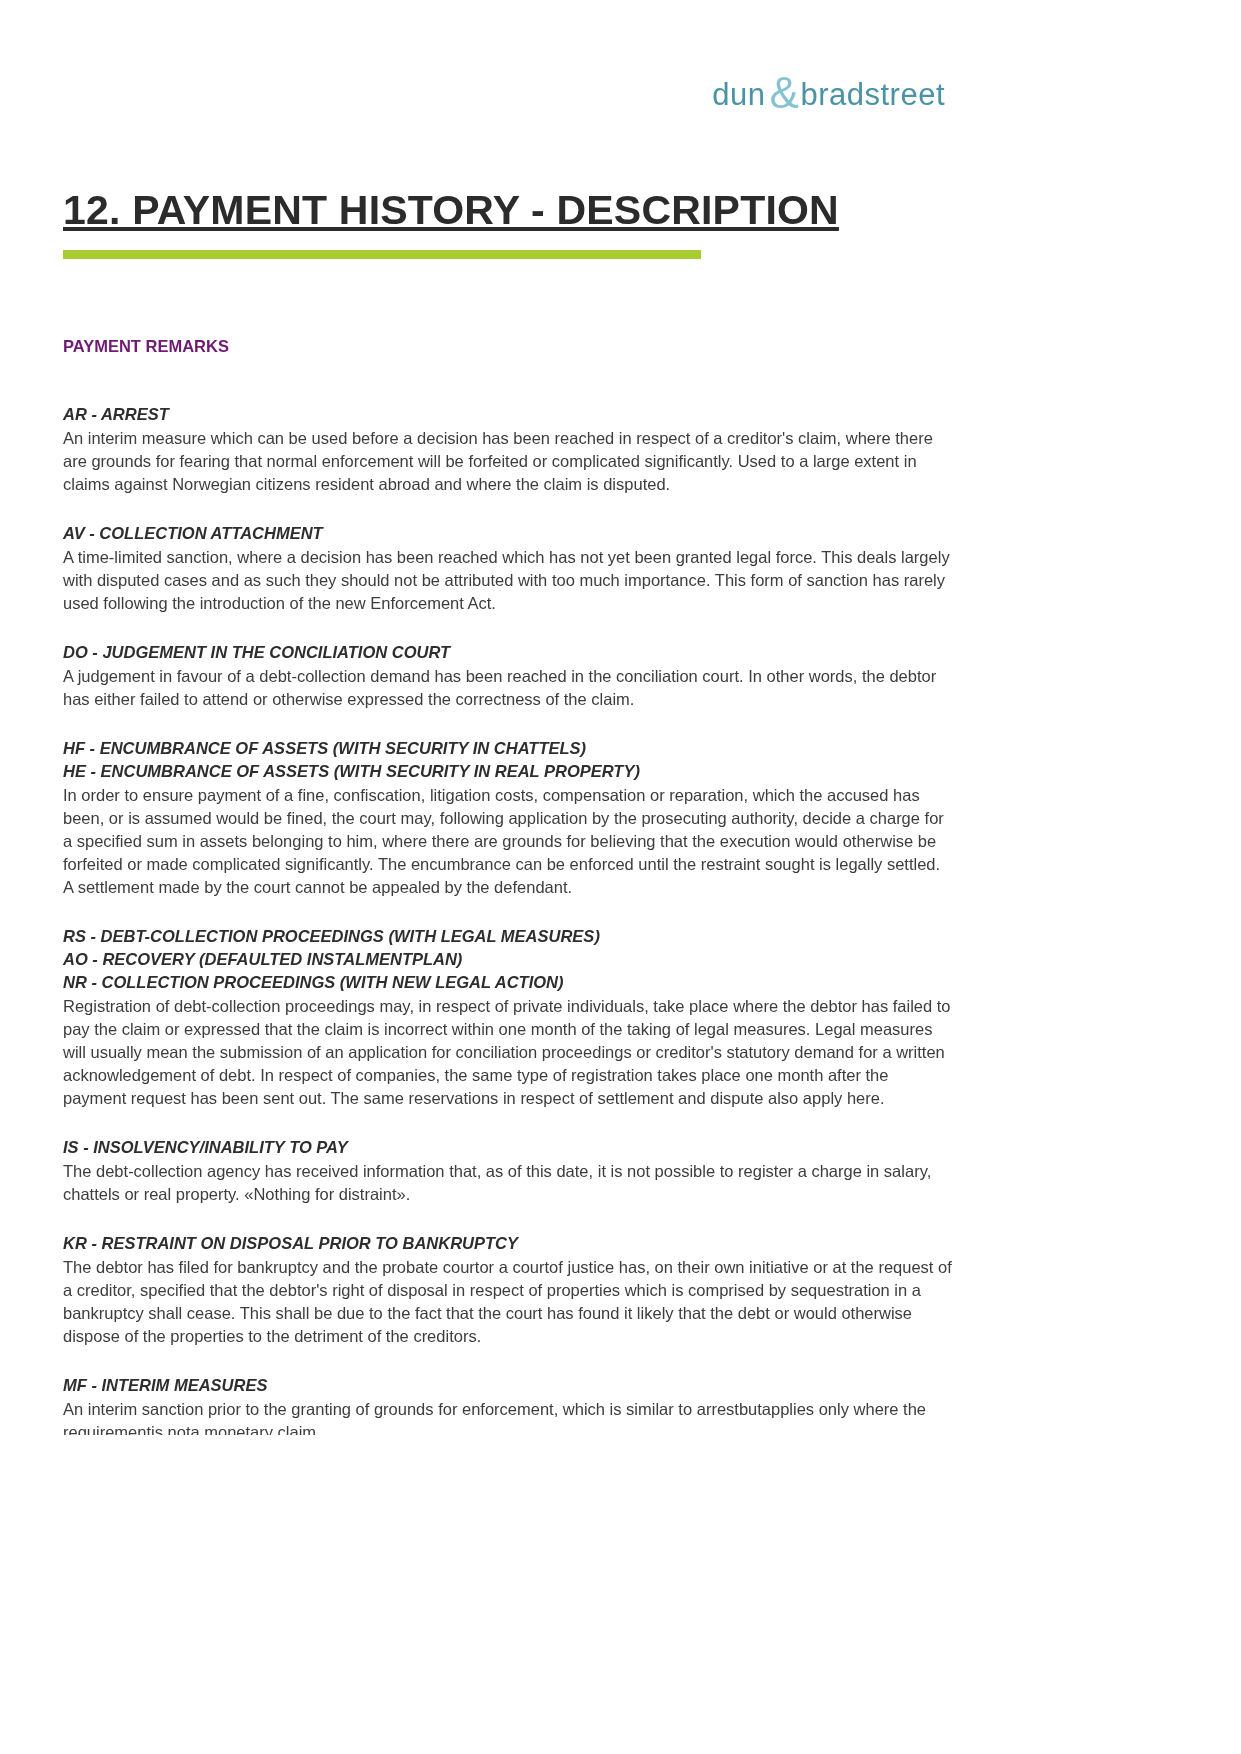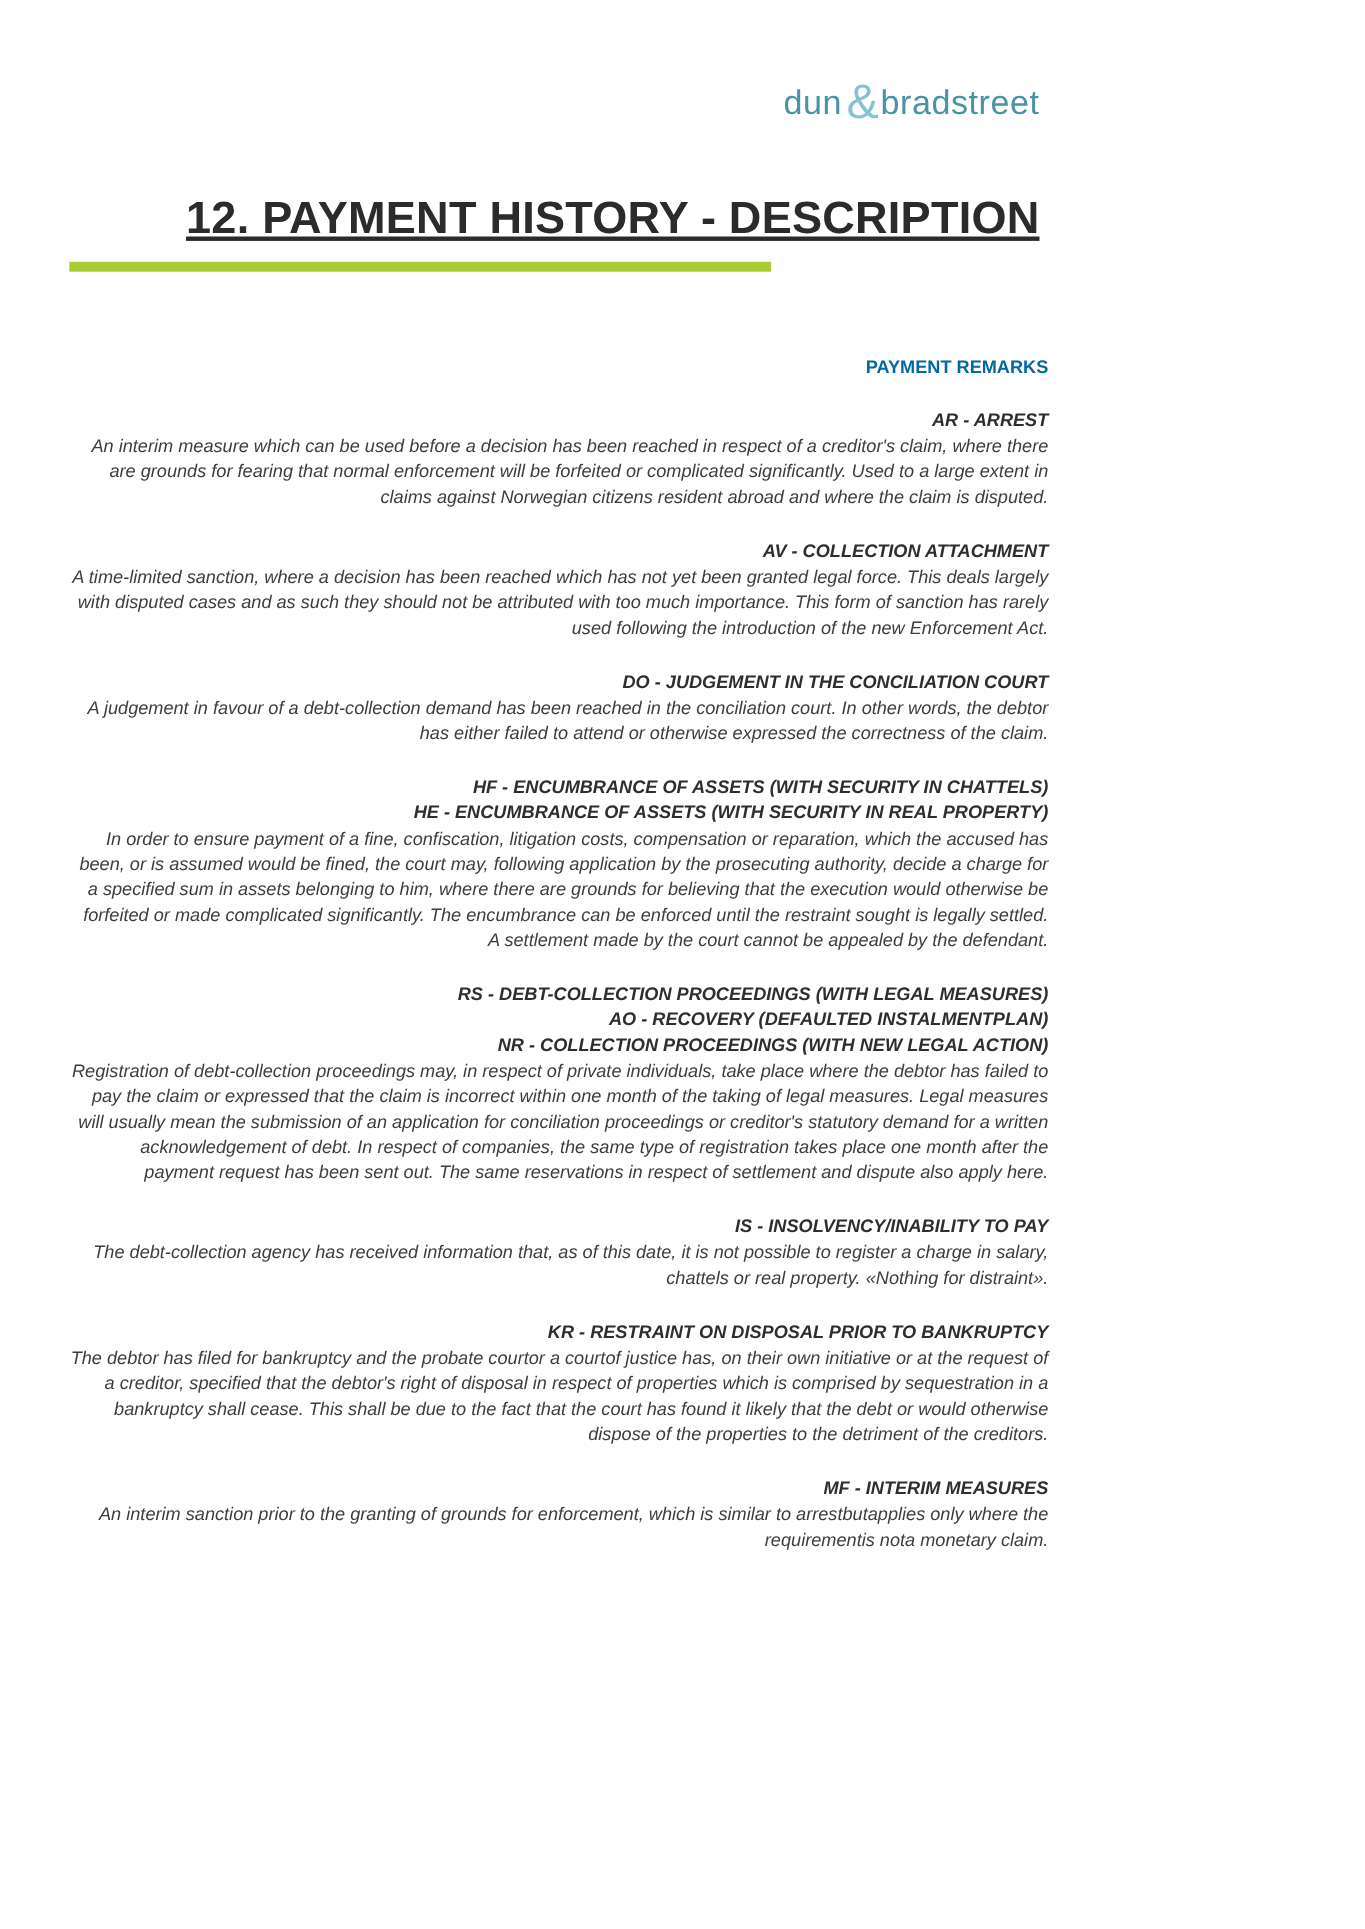--- a/index.html
+++ b/index.html
@@ -4,23 +4,22 @@
 <style>
   * { margin: 0; padding: 0; box-sizing: border-box; }
   html, body { background: #ffffff; }
   body { font-family: "Liberation Sans", sans-serif; }
 
   .page {
     position: relative;
     width: 1241px;
     height: 1435px;
     background: #ffffff;
-    padding: 0 296px 0 63px;
+    padding: 12px 296px 0 63px;
     overflow: hidden;
-    text-align: right;
   }
 
   
   .logo {
     position: absolute;
     top: 68px;
     right: 296px;
     display: flex;
     align-items: baseline;
     color: #4a93a5;
@@ -59,32 +58,32 @@
   .content {
     width: 890px;
     margin-top: 76px;
     color: #3d3d3d;
     font-size: 16.5px;
     line-height: 23px;
   }
   h2.intro-heading {
     font-size: 16.5px;
     font-weight: bold;
-    color: #0369a1;
-    margin-bottom: 25px;
+    color: #701a75;
+    margin-bottom: 45px;
   }
   section.sec { margin-bottom: 26px; }
   section.sec h3 {
     font-size: 16.5px;
     font-weight: bold;
     color: #2e2e2e;
     line-height: 23px;
     font-style: italic;
   }
-  section.sec p { margin-top: 1px; font-style: italic; }
+  section.sec p { margin-top: 1px; }
 
   
   .footer {
     position: absolute;
     top: 1497px;
     right: 296px;
     font-size: 19px;
     color: #333333;
     white-space: nowrap;
   }

